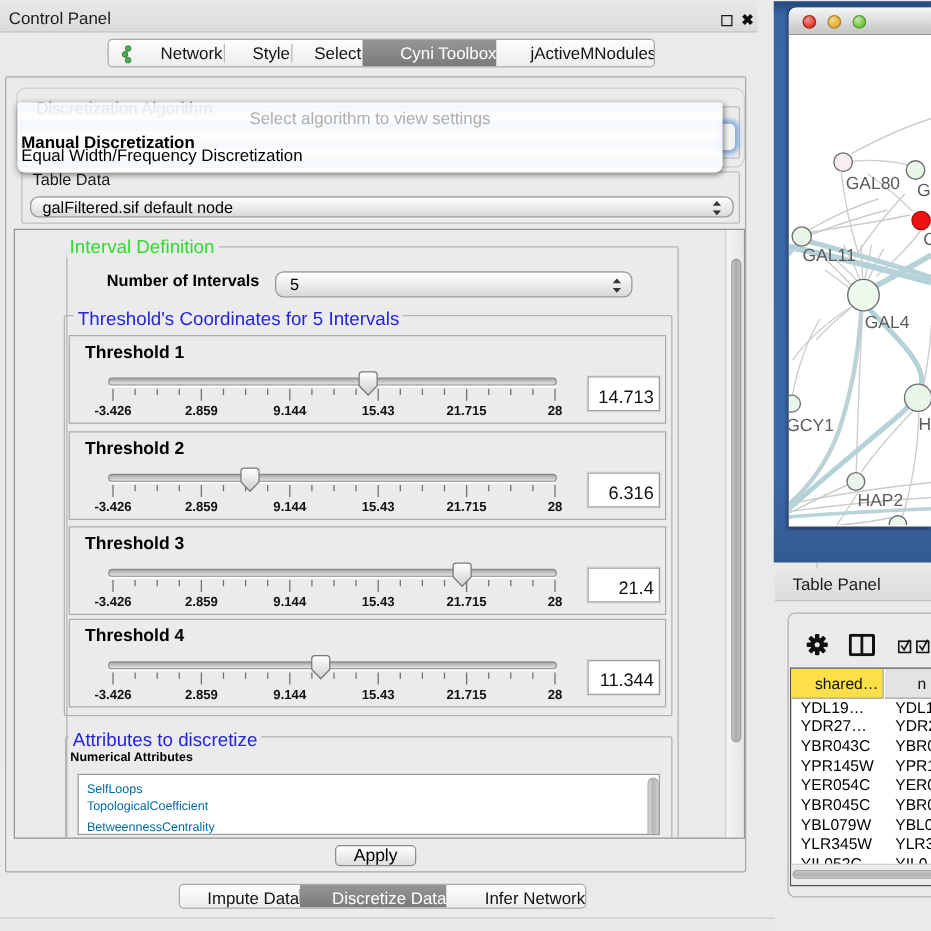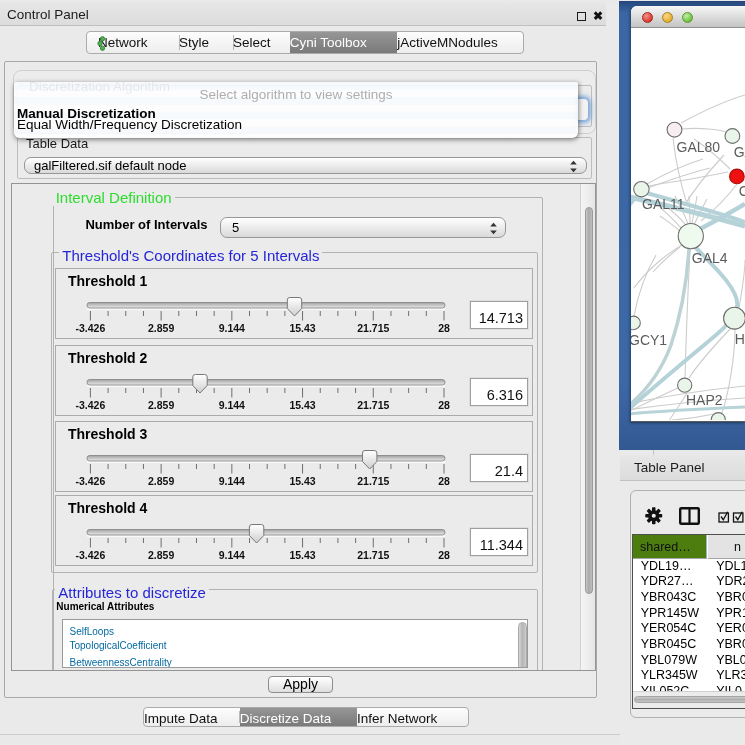--- a/index.html
+++ b/index.html
@@ -8,21 +8,21 @@
 .abs { position:absolute; }
 
 #cpwin { left:0; top:2px; width:654px; height:733px; background:#eaeaea; border-right:1px solid #c4c4c4; border-bottom:1px solid #cccccc; }
 #cptitle { left:0; top:0; width:606px; height:24px; background:linear-gradient(#e7e7e7,#dcdcdc); border-bottom:1px solid #c0c0c0; }
 #cptitle span { position:absolute; left:7px; top:5px; font-size:13.5px; color:#1c1c1c; }
 #icofloat { left:577px; top:9.5px; width:9px; height:9px; border:1.6px solid #1a1a1a; }
 #icoclose { left:593px; top:7px; font-size:12px; font-weight:bold; color:#111; }
 
 .tabstrip { background:linear-gradient(#fdfdfd,#ededed); border:1px solid #ababab; border-radius:4px; overflow:hidden; }
 #toptabs { left:86px; top:28.5px; width:438px; height:23px; }
-.tab { position:absolute; top:0; height:100%; font-size:13.5px; color:#111; text-align:left; line-height:21px; }
+.tab { position:absolute; top:0; height:100%; font-size:13.5px; color:#111; text-align:right; line-height:21px; }
 .tabsel { background:linear-gradient(#969696,#7a7a7a); color:#fff; }
 .tsep { position:absolute; top:3px; bottom:3px; width:1px; background:#b9b9b9; }
 
 #outer { left:4px; top:59px; width:593px; height:637px; background:#ebebeb; border:1px solid #a8a8a8; border-radius:2px; }
 
 #discpanel { left:8px; top:8px; width:583px; height:64px; background:#ececec; border:1px solid #cfcfcf; border-radius:8px; }
 #discgroup { left:12px; top:23px; width:575px; height:42px; border:1px solid #bdbdbd; border-radius:2px; }
 #disctitle { left:21px; top:17px; font-size:13.5px; color:#2a2a2a; padding:0 3px; }
 #combofrag { left:572.5px; top:36px; width:11px; height:23px; background:#f2f2f2; border:1px solid #8fb2dd; border-left:none; border-radius:0 5px 5px 0; box-shadow:0 0 4px 2px rgba(100,150,215,0.8); }
 
@@ -480,21 +480,21 @@
     </svg>
     <svg class="abs" style="left:87px;top:20px;" width="27" height="12" viewBox="0 0 27 12">
       <g fill="none" stroke="#111" stroke-width="1.3">
         <rect x="1" y="2" width="9.4" height="9"></rect>
         <rect x="15.5" y="2" width="9.4" height="9"></rect>
         <path d="M3 5.5 L5.3 8.7 L9.7 0.8"></path>
         <path d="M17.5 5.5 L19.8 8.7 L24.2 0.8"></path>
       </g>
     </svg>
     <div class="abs" id="dtable">
-      <div class="hcell" style="left:0;width:74px;background:#4d7c0f;border-right:1px solid #9bb6be;border-bottom:1px solid #a6a6a6;padding-left:7px;">shared…</div>
+      <div class="hcell" style="left:0;width:74px;background:#fde047;border-right:1px solid #9bb6be;border-bottom:1px solid #a6a6a6;padding-left:19px;">shared…</div>
       <div class="hcell" style="left:75px;width:45px;background:#e3e3e3;border-bottom:1px solid #a6a6a6;padding-left:26px;">n</div>
       <div id="rows">
           <div class="trow" style="top:24px">
             <span style="position:absolute;left:7.7px;">YDL19…</span>
             <span style="position:absolute;left:83.2px;">YDL1</span>
           </div>
           <div class="trow" style="top:39.7px">
             <span style="position:absolute;left:7.7px;">YDR27…</span>
             <span style="position:absolute;left:83.2px;">YDR2</span>
           </div>

